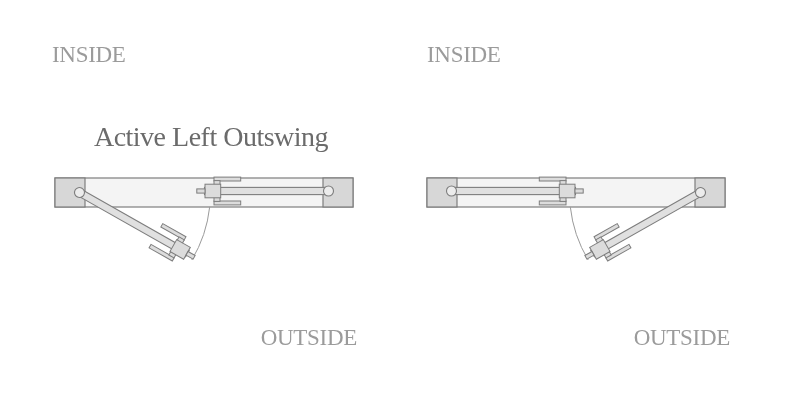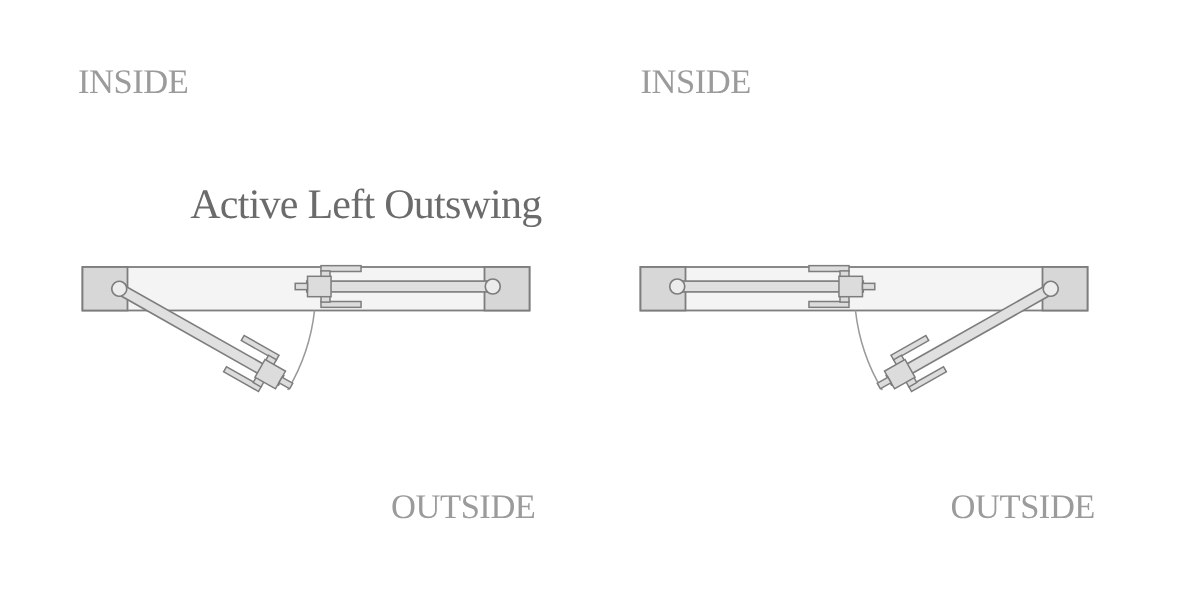--- a/index.html
+++ b/index.html
@@ -11,21 +11,21 @@
   .panel-left{left:0;}
   .panel-right{left:400px;}
   .panel svg{position:absolute;left:0;top:0;}
 
   .inside-label,.outside-label{
     position:absolute;font-size:23px;line-height:23px;color:#9b9b9b;
     letter-spacing:-0.3px;white-space:nowrap;
   }
   .diagram-title{
     position:absolute;font-size:28px;line-height:30px;color:#6b6b6b;
-    letter-spacing:-0.5px;white-space:nowrap;text-align:right;width:300px;
+    letter-spacing:-0.5px;white-space:nowrap;text-align:center;width:300px;
   }
   .panel-left  .inside-label{left:52px;top:43px;}
   .panel-right .inside-label{left:27px;top:43px;}
   .panel-left  .diagram-title{left:61px;top:122px;}
   .panel-right .diagram-title{left:33px;top:122px;}
   .panel-left  .outside-label{right:43px;top:326px;}
   .panel-right .outside-label{right:70px;top:326px;}
 
   
   .frame {fill:#f4f4f4;stroke:#7d7d7d;stroke-width:1.2;}

